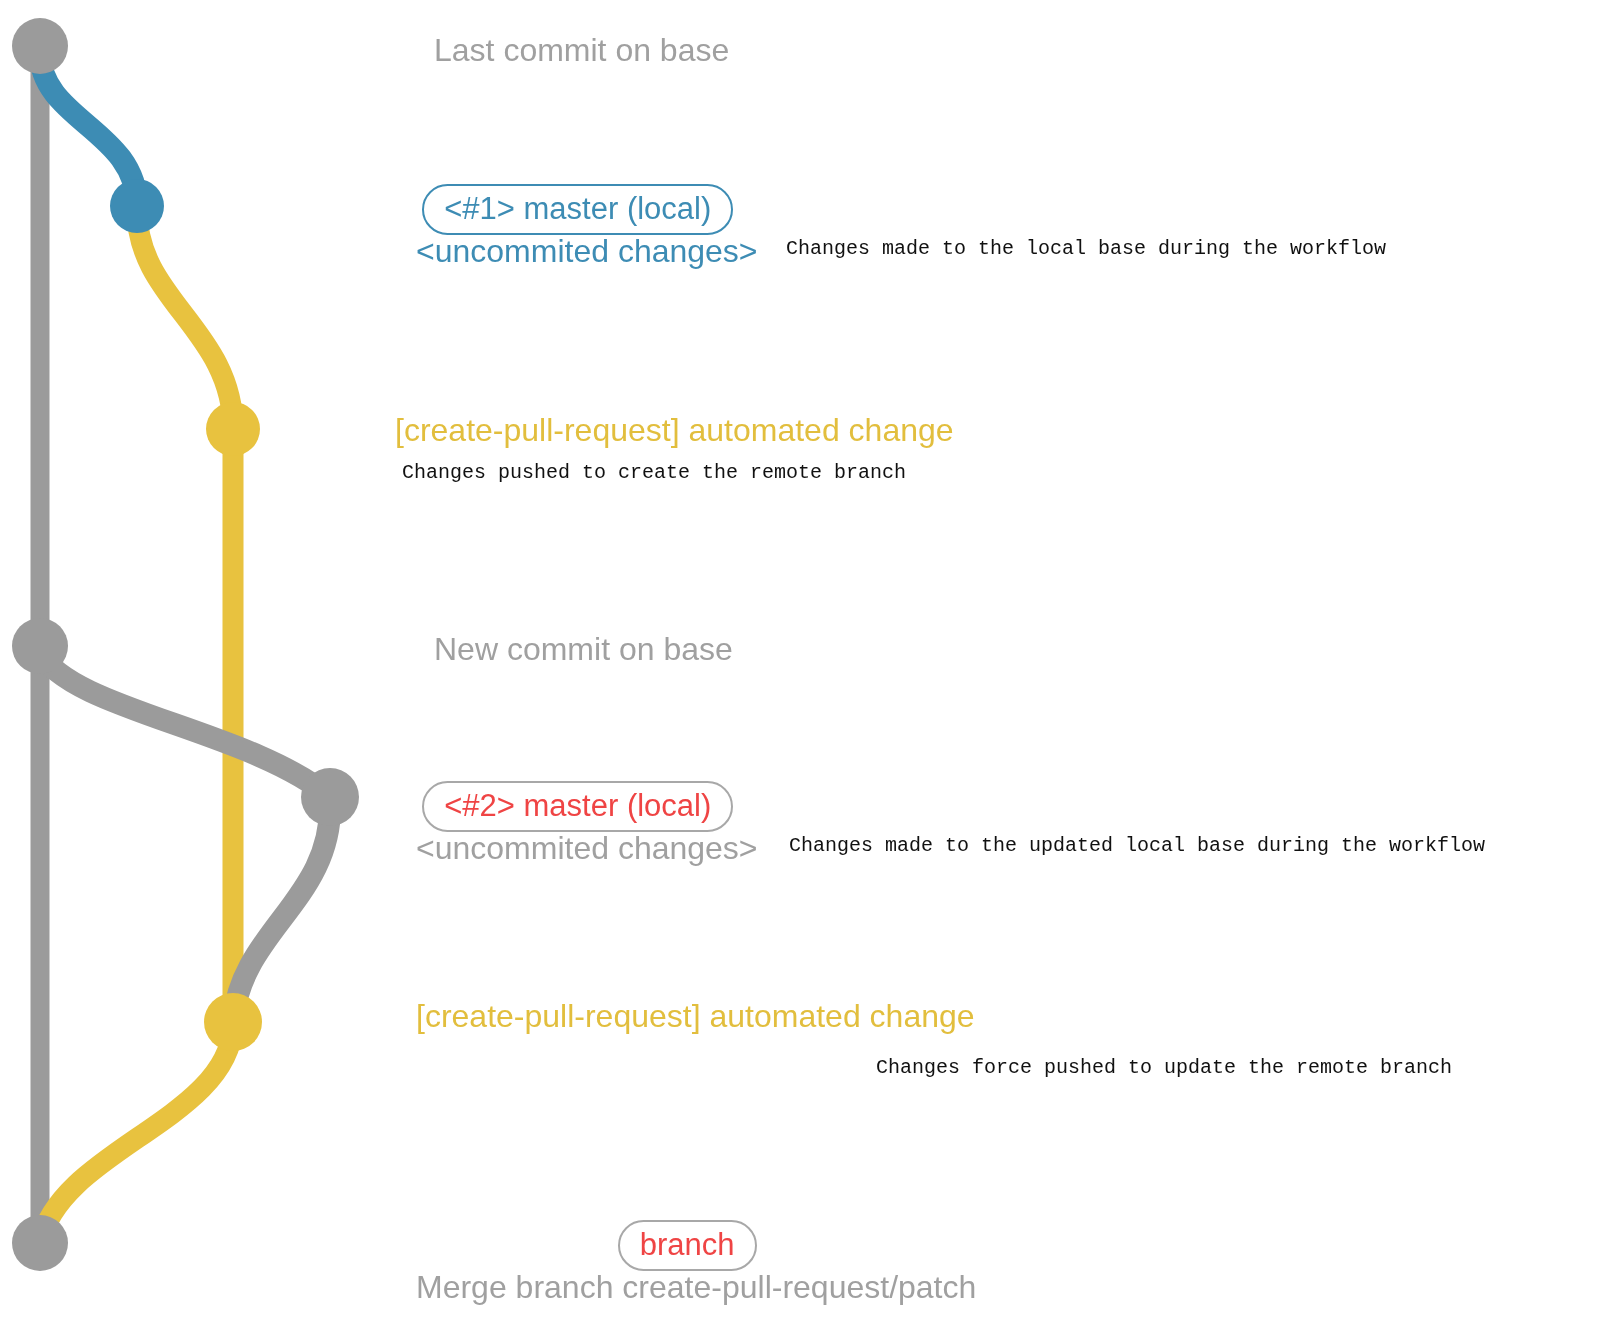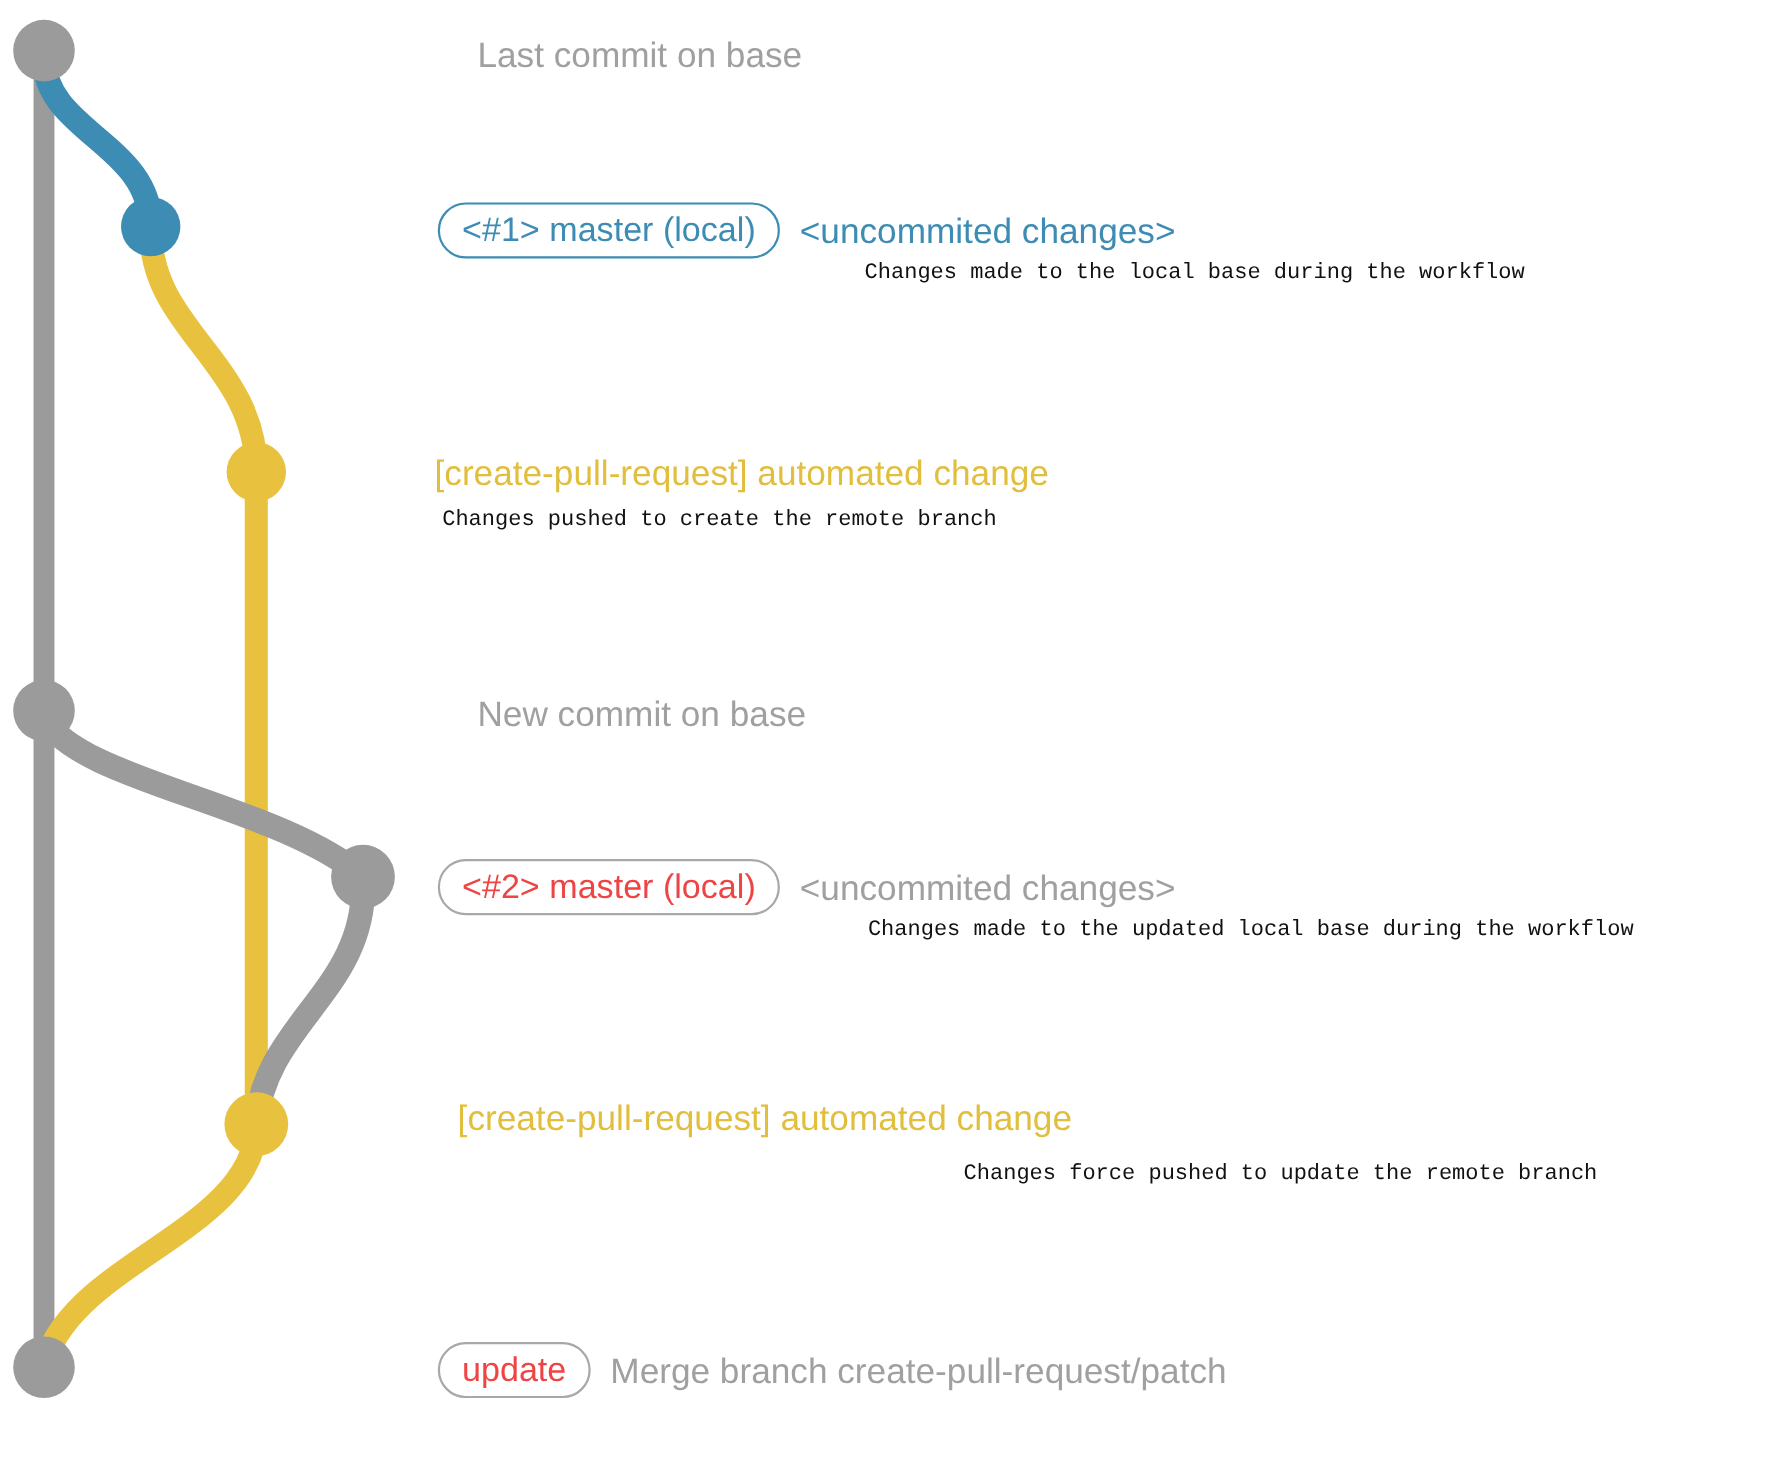--- a/index.html
+++ b/index.html
@@ -21,20 +21,21 @@
     left: 0;
     top: 0;
     width: 1618px;
     height: 1344px;
   }
 
   .row {
     position: absolute;
     display: flex;
     align-items: center;
+    flex-direction: column;
   }
 
   .badge {
     display: inline-flex;
     align-items: center;
     justify-content: center;
     box-sizing: border-box;
     border-style: solid;
     border-width: 2px;
     border-radius: 28px;
@@ -128,15 +129,15 @@
   <span class="subject subject-gray">&lt;uncommited changes&gt;</span>
 </div>
 <div class="note" style="left:789px; top:836px;text-align:center;">Changes made to the updated local base during the workflow</div>
 
 <div class="row" style="left:398px; top:1000px;">
   <span class="subject subject-yellow">[create-pull-request] automated change</span>
 </div>
 <div class="note" style="left:876px; top:1058px;">Changes force pushed to update the remote branch</div>
 
 <div class="row" style="left:398px; top:1220px;">
-  <span class="badge badge-gray">update</span>
+  <span class="badge badge-gray">branch</span>
   <span class="subject subject-gray">Merge branch create-pull-request/patch</span>
 </div>
 
 </body></html>

